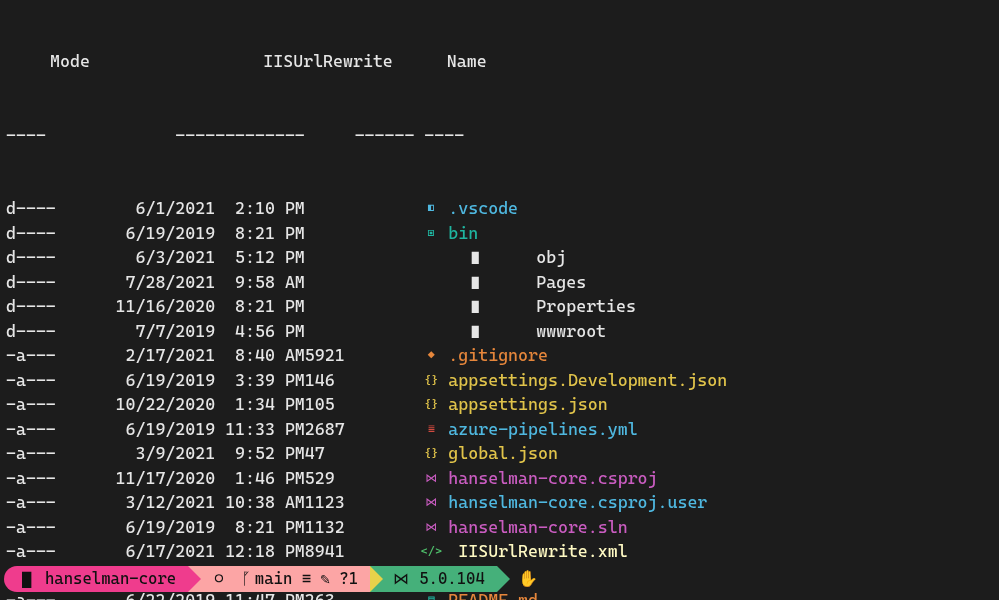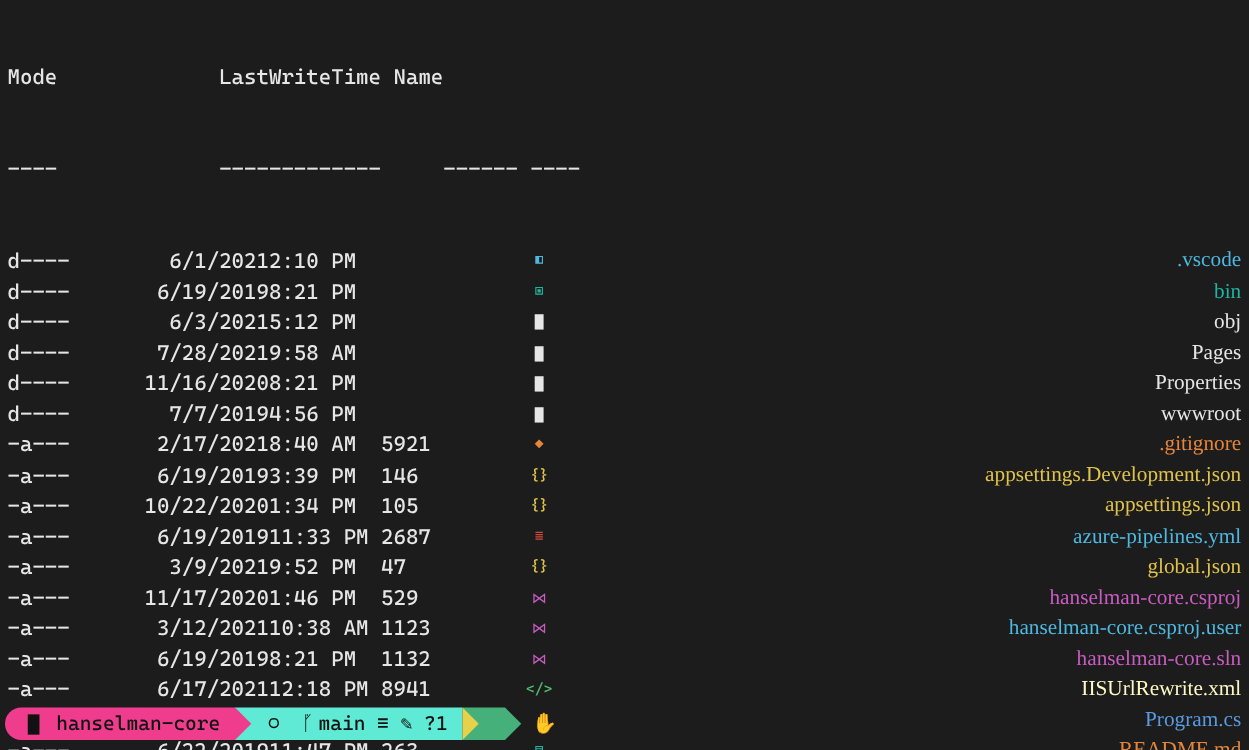--- a/index.html
+++ b/index.html
@@ -15,32 +15,32 @@
     color: #d0d0d0;
     font-weight: 500;
   }
   .terminal {
     padding: 0 6px 0 6px;
     white-space: pre;
   }
   .row { display: flex; }
   .mode   { width: 6ch;  text-align: left; }
   .date   { width: 15ch; text-align: right; }
-  .time   { width: 9ch;  }
+  .time   { width: 9ch;  text-align: right; }
   .len    { width: 11ch; }
   .gap    { width: 1ch; }
   .icon   { width: 2ch; display:inline-flex; justify-content:center; align-items:center; font-size:12px; }
-  .name   { flex: 1; text-align: right; font-family: Liberation Serif, serif; }
+  .name   { flex: 1; text-align: left; }
 
   .hdr-mode { width: 6ch; }
   .hdr-lwt  { width: 24ch; text-align: right; }
   .hdr-len  { width: 11ch; text-align: right; }
   .hdr-name { padding-left: 1ch; }
 
-  .c-white   { color: #e6e6e6; }
+  .c-white   { color: #e6e6e6; margin-left: 44px; }
   .c-dim     { color: #e6e6e6; }
   .c-skyblue { color: #4fb8e0; }
   .c-teal    { color: #1fb5a0; }
   .c-orange  { color: #e5863b; }
   .c-yellow  { color: #e0c34a; }
   .c-red     { color: #d04a3f; }
   .c-magenta { color: #c95cc0; }
   .c-blue    { color: #5a9be0; }
   .c-green   { color: #4fbf6b; }
   .c-cyan    { color: #fef9c3; }
@@ -70,39 +70,39 @@
     right: -13px;
     top: 0;
     width: 0; height: 0;
     border-top: 13px solid transparent;
     border-bottom: 13px solid transparent;
     border-left: 13px solid currentColor;
     z-index: 2;
   }
   .seg-pink   { background:#ef3c8d; }
   .seg-pink .arrow   { color:#ef3c8d; }
-  .seg-yellow { background:#5eead4; }
+  .seg-yellow { background:#fca5a5; }
   .seg-yellow .arrow { color:#e6d24a; }
   .seg-green  { background:#45b07a; }
   .seg-green .arrow  { color:#45b07a; }
   .seg-dark   { background:#1c1c1c; }
   .seg-dark .arrow   { color:#1c1c1c; }
   .seg-pink  .txt { color:#111; }
   .seg-yellow .txt{ color:#111; }
   .seg-green .txt { color:#111; }
   .seg-dark  .txt { color:#e5863b; }
   .mini-icon { display:inline-block; width:1.1em; text-align:center; }
 </style>
 </head>
 <body>
 
 <div class="terminal">
   <div class="row">
     <span class="hdr-mode c-white">Mode</span>
-    <span class="hdr-lwt c-white">LastWriteTime</span>
+    <span class="hdr-lwt c-white">IISUrlRewrite</span>
     <span class="hdr-name c-white">Name</span>
   </div>
   <div class="row">
     <span class="hdr-mode c-dim">----</span>
     <span class="hdr-lwt c-dim">-------------</span>
     <span class="hdr-len c-dim">------</span>
     <span class="hdr-name c-dim">----</span>
   </div>
   <div id="listing"><div class="row"><span class="mode c-dim">d----</span><span class="date c-dim">6/1/2021</span><span class="time c-dim">2:10 PM</span><span class="len c-dim"></span><span class="gap"> </span><span class="icon c-skyblue">◧</span><span class="gap"> </span><span class="name c-skyblue">.vscode</span></div><div class="row"><span class="mode c-dim">d----</span><span class="date c-dim">6/19/2019</span><span class="time c-dim">8:21 PM</span><span class="len c-dim"></span><span class="gap"> </span><span class="icon c-teal">▣</span><span class="gap"> </span><span class="name c-teal">bin</span></div><div class="row"><span class="mode c-dim">d----</span><span class="date c-dim">6/3/2021</span><span class="time c-dim">5:12 PM</span><span class="len c-dim"></span><span class="gap"> </span><span class="icon c-white">▇</span><span class="gap"> </span><span class="name c-white">obj</span></div><div class="row"><span class="mode c-dim">d----</span><span class="date c-dim">7/28/2021</span><span class="time c-dim">9:58 AM</span><span class="len c-dim"></span><span class="gap"> </span><span class="icon c-white">▇</span><span class="gap"> </span><span class="name c-white">Pages</span></div><div class="row"><span class="mode c-dim">d----</span><span class="date c-dim">11/16/2020</span><span class="time c-dim">8:21 PM</span><span class="len c-dim"></span><span class="gap"> </span><span class="icon c-white">▇</span><span class="gap"> </span><span class="name c-white">Properties</span></div><div class="row"><span class="mode c-dim">d----</span><span class="date c-dim">7/7/2019</span><span class="time c-dim">4:56 PM</span><span class="len c-dim"></span><span class="gap"> </span><span class="icon c-white">▇</span><span class="gap"> </span><span class="name c-white">wwwroot</span></div><div class="row"><span class="mode c-dim">-a---</span><span class="date c-dim">2/17/2021</span><span class="time c-dim">8:40 AM</span><span class="len c-dim">5921</span><span class="gap"> </span><span class="icon c-orange">◆</span><span class="gap"> </span><span class="name c-orange">.gitignore</span></div><div class="row"><span class="mode c-dim">-a---</span><span class="date c-dim">6/19/2019</span><span class="time c-dim">3:39 PM</span><span class="len c-dim">146</span><span class="gap"> </span><span class="icon c-yellow">{}</span><span class="gap"> </span><span class="name c-yellow">appsettings.Development.json</span></div><div class="row"><span class="mode c-dim">-a---</span><span class="date c-dim">10/22/2020</span><span class="time c-dim">1:34 PM</span><span class="len c-dim">105</span><span class="gap"> </span><span class="icon c-yellow">{}</span><span class="gap"> </span><span class="name c-yellow">appsettings.json</span></div><div class="row"><span class="mode c-dim">-a---</span><span class="date c-dim">6/19/2019</span><span class="time c-dim">11:33 PM</span><span class="len c-dim">2687</span><span class="gap"> </span><span class="icon c-red">≣</span><span class="gap"> </span><span class="name c-skyblue">azure-pipelines.yml</span></div><div class="row"><span class="mode c-dim">-a---</span><span class="date c-dim">3/9/2021</span><span class="time c-dim">9:52 PM</span><span class="len c-dim">47</span><span class="gap"> </span><span class="icon c-yellow">{}</span><span class="gap"> </span><span class="name c-yellow">global.json</span></div><div class="row"><span class="mode c-dim">-a---</span><span class="date c-dim">11/17/2020</span><span class="time c-dim">1:46 PM</span><span class="len c-dim">529</span><span class="gap"> </span><span class="icon c-magenta">⋈</span><span class="gap"> </span><span class="name c-magenta">hanselman-core.csproj</span></div><div class="row"><span class="mode c-dim">-a---</span><span class="date c-dim">3/12/2021</span><span class="time c-dim">10:38 AM</span><span class="len c-dim">1123</span><span class="gap"> </span><span class="icon c-magenta">⋈</span><span class="gap"> </span><span class="name c-skyblue">hanselman-core.csproj.user</span></div><div class="row"><span class="mode c-dim">-a---</span><span class="date c-dim">6/19/2019</span><span class="time c-dim">8:21 PM</span><span class="len c-dim">1132</span><span class="gap"> </span><span class="icon c-magenta">⋈</span><span class="gap"> </span><span class="name c-magenta">hanselman-core.sln</span></div><div class="row"><span class="mode c-dim">-a---</span><span class="date c-dim">6/17/2021</span><span class="time c-dim">12:18 PM</span><span class="len c-dim">8941</span><span class="gap"> </span><span class="icon c-green">&lt;/&gt;</span><span class="gap"> </span><span class="name c-cyan"> IISUrlRewrite.xml</span></div><div class="row"><span class="mode c-dim">-a---</span><span class="date c-dim">12/14/2019</span><span class="time c-dim">7:37 PM</span><span class="len c-dim">437</span><span class="gap"> </span><span class="icon c-green">C#</span><span class="gap"> </span><span class="name c-blue">Program.cs</span></div><div class="row"><span class="mode c-dim">-a---</span><span class="date c-dim">6/22/2019</span><span class="time c-dim">11:47 PM</span><span class="len c-dim">263</span><span class="gap"> </span><span class="icon c-teal">▤</span><span class="gap"> </span><span class="name c-orange">README.md</span></div></div>
 </div>
@@ -110,19 +110,20 @@
 <div class="statusbar">
   <div class="seg seg-pink">
     <span class="txt"><span class="mini-icon">▇</span> <span>hanselman-core</span></span>
     <span class="arrow"></span>
   </div>
   <div class="seg seg-yellow">
     <span class="txt"><span class="mini-icon">○</span> <span class="mini-icon">ᚵ</span><span>main</span> <span>≡</span> <span>✎</span> <span>?1</span></span>
     <span class="arrow"></span>
   </div>
   <div class="seg seg-green">
+    <span class="txt"><span class="mini-icon">⋈</span> <span>5.0.104</span></span>
     <span class="arrow"></span>
   </div>
   <div class="seg seg-dark">
     <span class="txt"><span class="mini-icon">✋</span></span>
     <span class="arrow"></span>
   </div>
 </div>
 
 </body></html>

